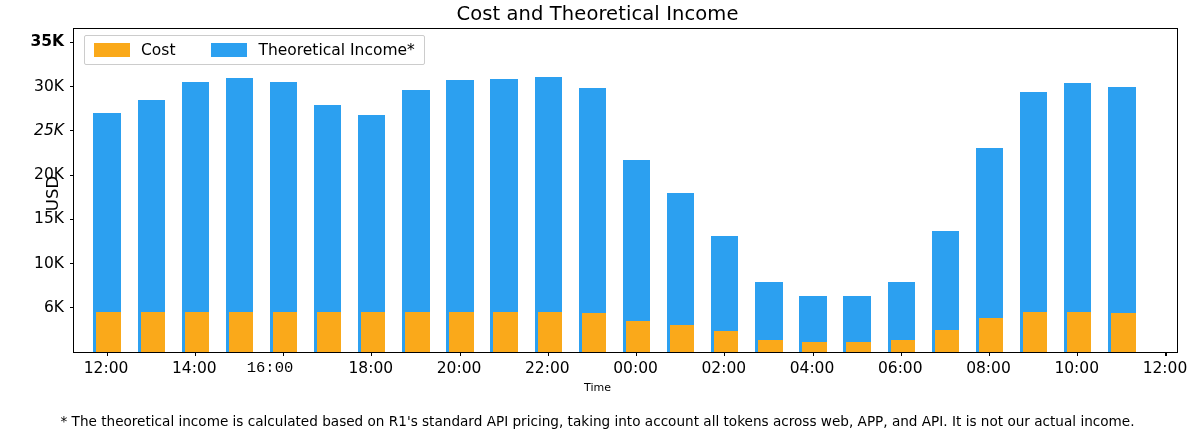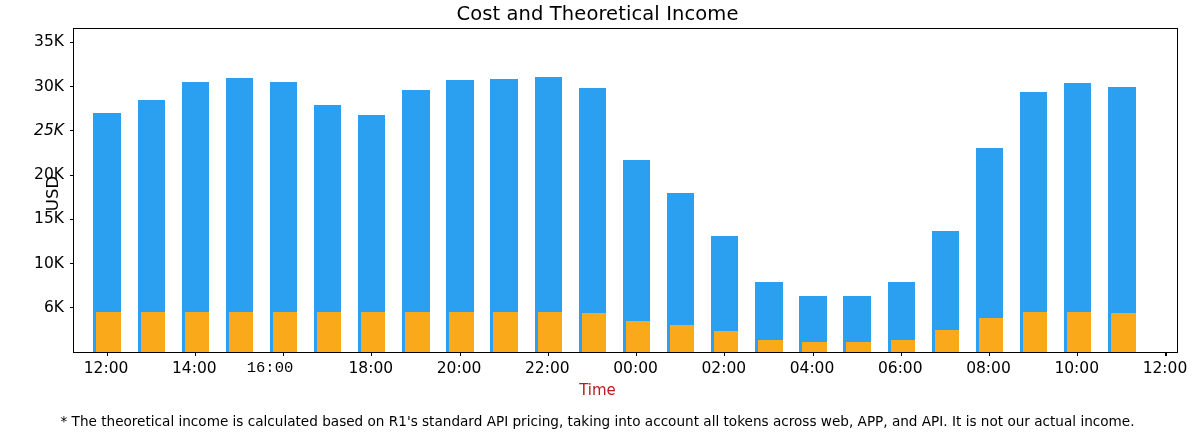--- a/index.html
+++ b/index.html
@@ -102,22 +102,22 @@
     color: #000;
     white-space: nowrap;
     transform: translateX(-50%);
   }
   #xlabel {
     position: absolute;
     left: 0;
     top: 381px;
     width: 1195px;
     text-align: center;
-    font-size: 15px;
-    color: #b91c1c;
+    font-size: 11px;
+    color: #000000;
   }
 
   
   .bar {
     position: absolute;
     bottom: 0;
   }
   .bar-income { z-index: 1; }
   .bar-cost   { z-index: 2; }
 
@@ -234,38 +234,48 @@
         <div class="ytick-label" style="right: 10px; left: -62px; width: 52px; top: 224.507px;">10K</div>
         <div class="ytick-mark" style="top: 189.76px;"></div>
         <div class="ytick-label" style="right: 10px; left: -62px; width: 52px; top: 180.26px;">15K</div>
         <div class="ytick-mark" style="top: 145.514px;"></div>
         <div class="ytick-label" style="right: 10px; left: -62px; width: 52px; top: 136.014px;">20K</div>
         <div class="ytick-mark" style="top: 101.267px;"></div>
         <div class="ytick-label" style="right: 10px; left: -62px; width: 52px; top: 91.7671px; font-style: italic;">25K</div>
         <div class="ytick-mark" style="top: 57.0205px;"></div>
         <div class="ytick-label" style="right: 10px; left: -62px; width: 52px; top: 47.5205px;">30K</div>
         <div class="ytick-mark" style="top: 12.774px;"></div>
-        <div class="ytick-label" style="right: 10px; left: -62px; width: 52px; top: 3.27397px;">35K</div>
+        <div class="ytick-label" style="right: 10px; left: -62px; width: 52px; top: 3.27397px; font-weight: bold;">35K</div>
       </div>
     <div id="xticks-layer">
         <div class="xtick-mark" style="left: 32.59px;"></div>
         <div class="xtick-mark" style="left: 120.83px;"></div>
         <div class="xtick-mark" style="left: 209.07px;"></div>
         <div class="xtick-mark" style="left: 297.31px;"></div>
         <div class="xtick-mark" style="left: 385.55px;"></div>
         <div class="xtick-mark" style="left: 473.79px;"></div>
         <div class="xtick-mark" style="left: 562.03px;"></div>
         <div class="xtick-mark" style="left: 650.27px;"></div>
         <div class="xtick-mark" style="left: 738.51px;"></div>
         <div class="xtick-mark" style="left: 826.75px;"></div>
         <div class="xtick-mark" style="left: 914.99px;"></div>
         <div class="xtick-mark" style="left: 1003.23px;"></div>
         <div class="xtick-mark" style="left: 1091.47px;"></div>
       </div>
 
+    <div id="legend">
+        <div class="legend-entry">
+          <span class="legend-swatch" style="background: rgb(250, 169, 26);"></span>
+          <span class="legend-text">Cost</span>
+        </div>
+        <div class="legend-entry">
+          <span class="legend-swatch" style="background: rgb(44, 160, 240);"></span>
+          <span class="legend-text">Theoretical Income*</span>
+        </div>
+      </div>
 
   </div>
 
   <div id="xticklabels-layer">
       <div class="xtick-label" style="left: 106.09px;">12:00</div>
       <div class="xtick-label" style="left: 194.33px;">14:00</div>
       <div class="xtick-label" style="left: 270px; font-family: Liberation Mono, monospace;">16:00</div>
       <div class="xtick-label" style="left: 370.81px;">18:00</div>
       <div class="xtick-label" style="left: 459.05px;">20:00</div>
       <div class="xtick-label" style="left: 547.29px;">22:00</div>

